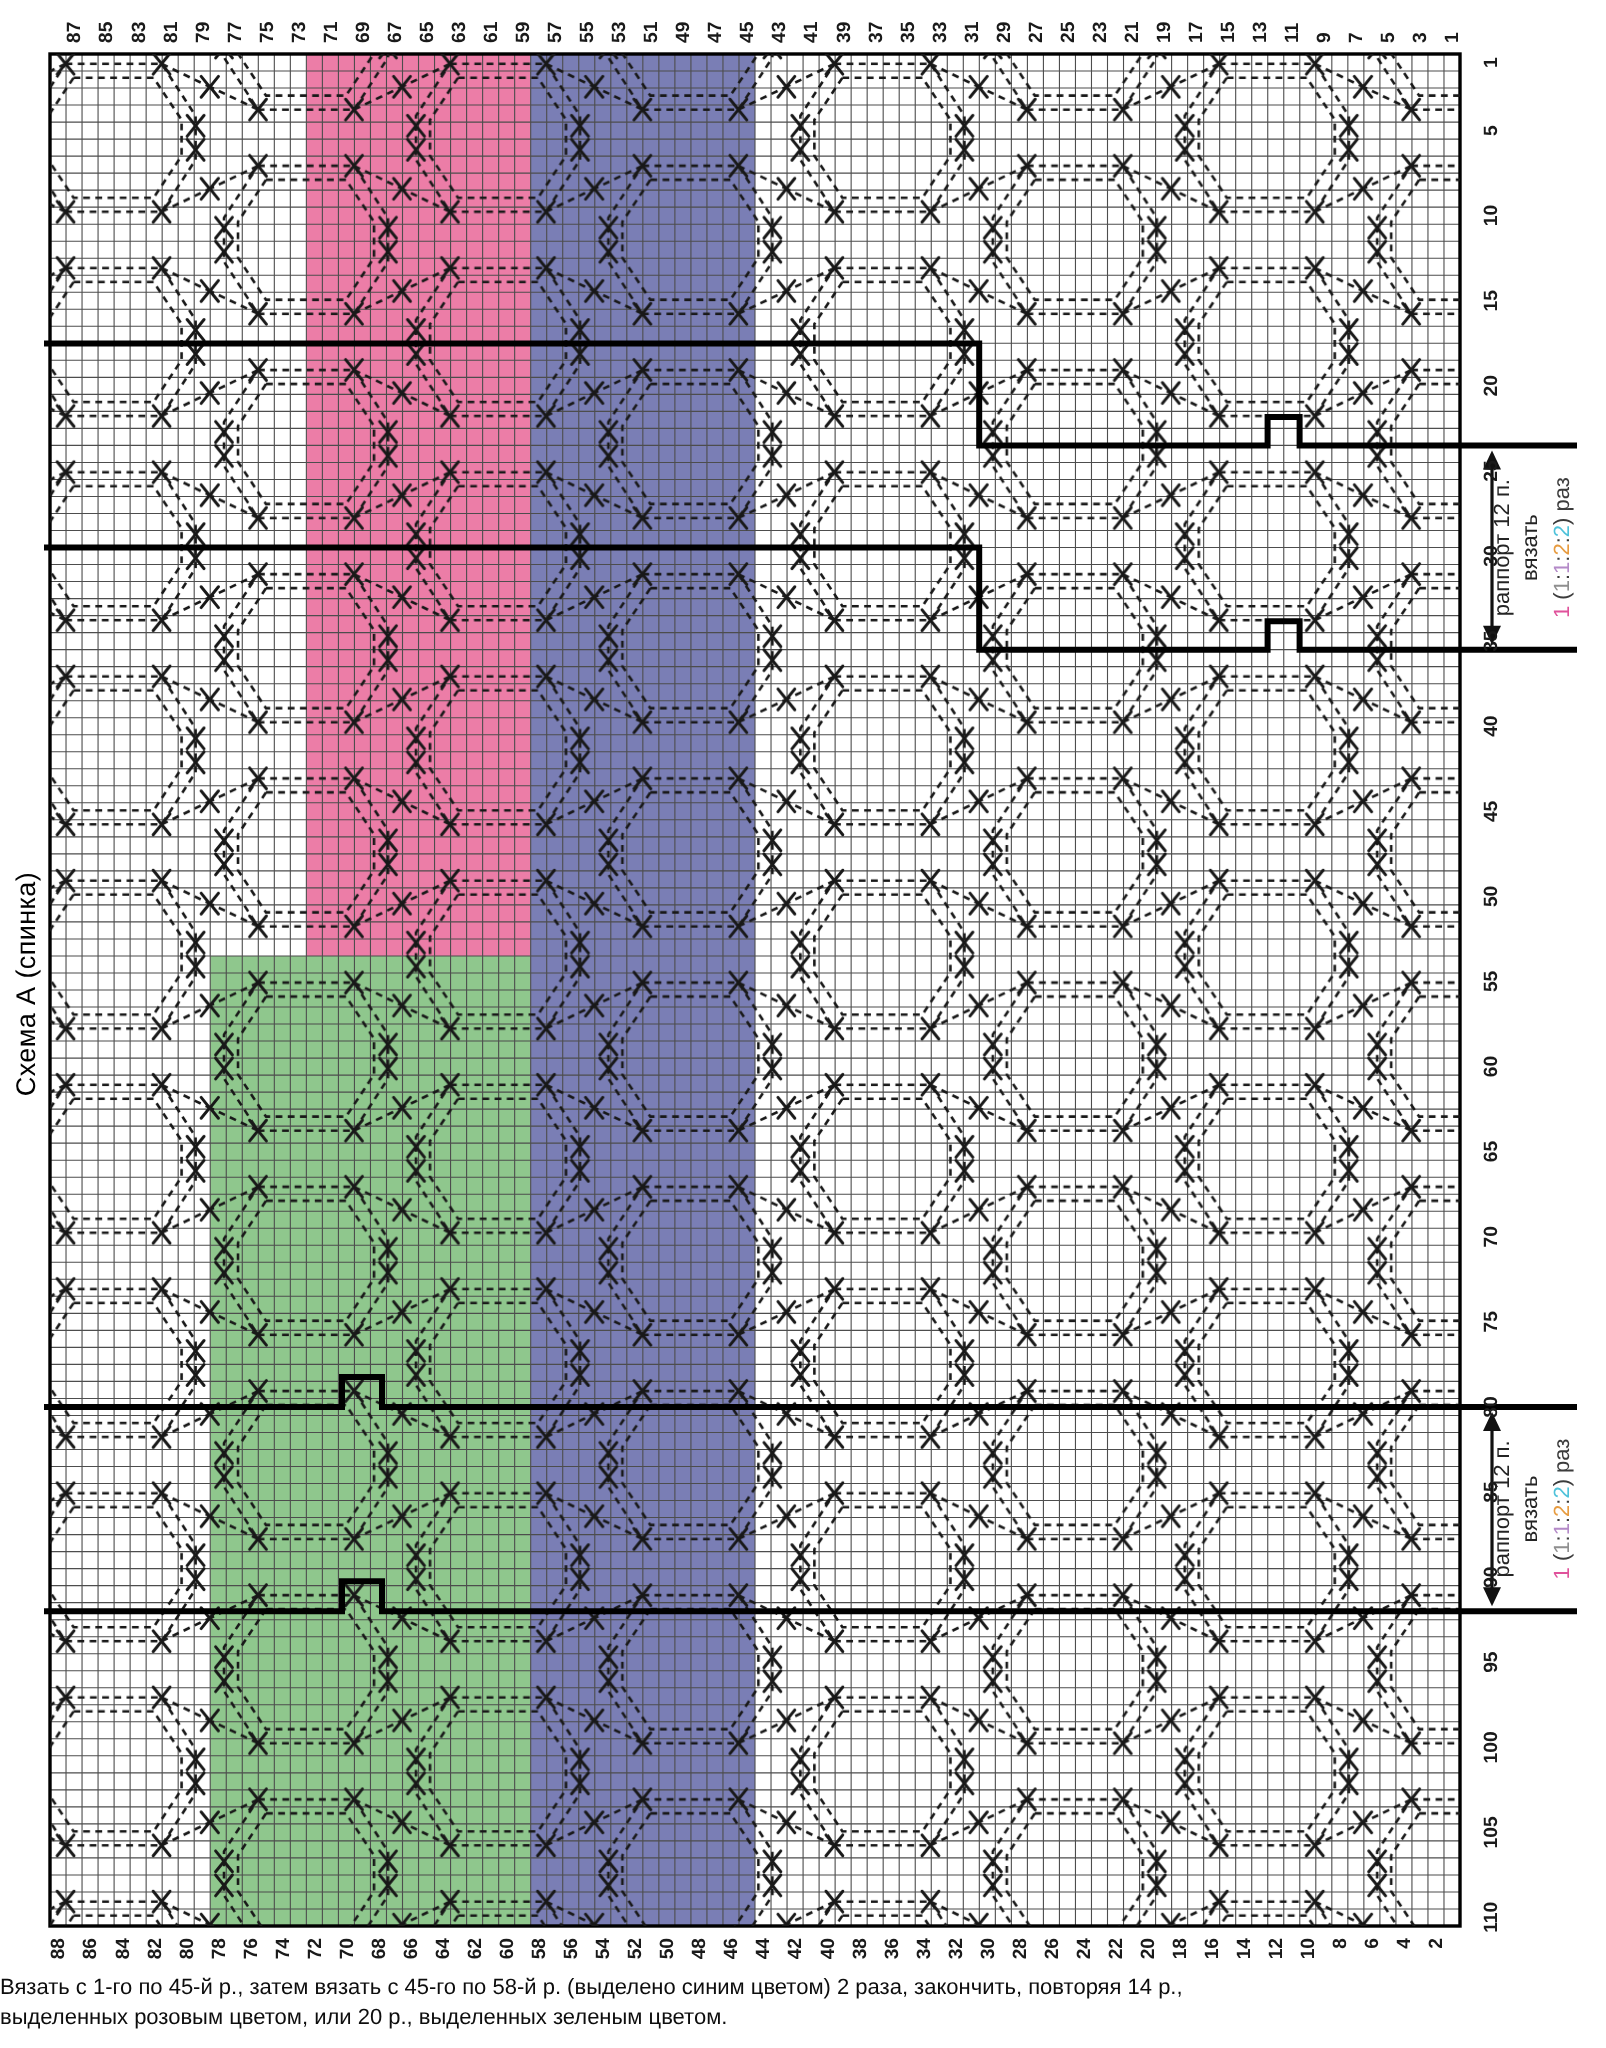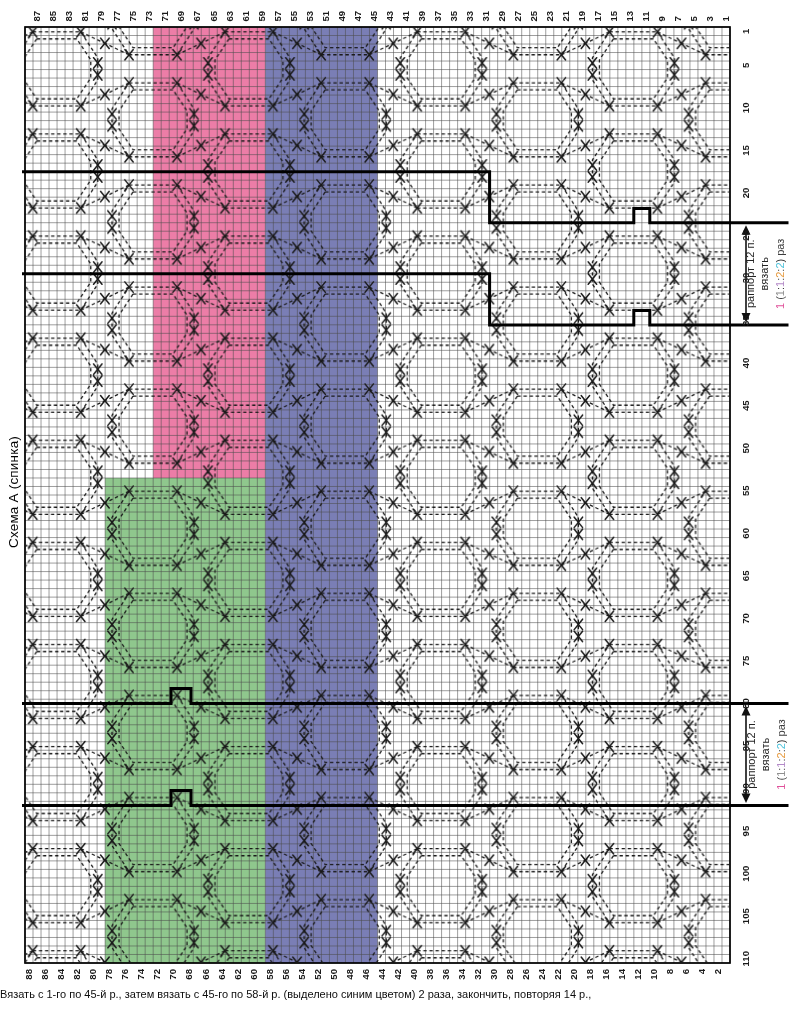--- a/index.html
+++ b/index.html
@@ -202,14 +202,15 @@
           <text transform="translate(748.5,916.2) rotate(-90)" text-anchor="middle">105</text>
           <text transform="translate(748.5,958.7) rotate(-90)" text-anchor="middle">110</text>
         </g>
       </g>
   </svg>
 
   <div class="vtitle">Схема А (спинка)</div>
 
   <div class="caption">
     <div>Вязать с 1-го по 45-й р., затем вязать с 45-го по 58-й р. (выделено синим цветом) 2 раза, закончить, повторяя 14 р.,</div>
+    <div>выделенных розовым цветом, или 20 р., выделенных зеленым цветом.</div>
   </div>
 </div>
 
 </body></html>

